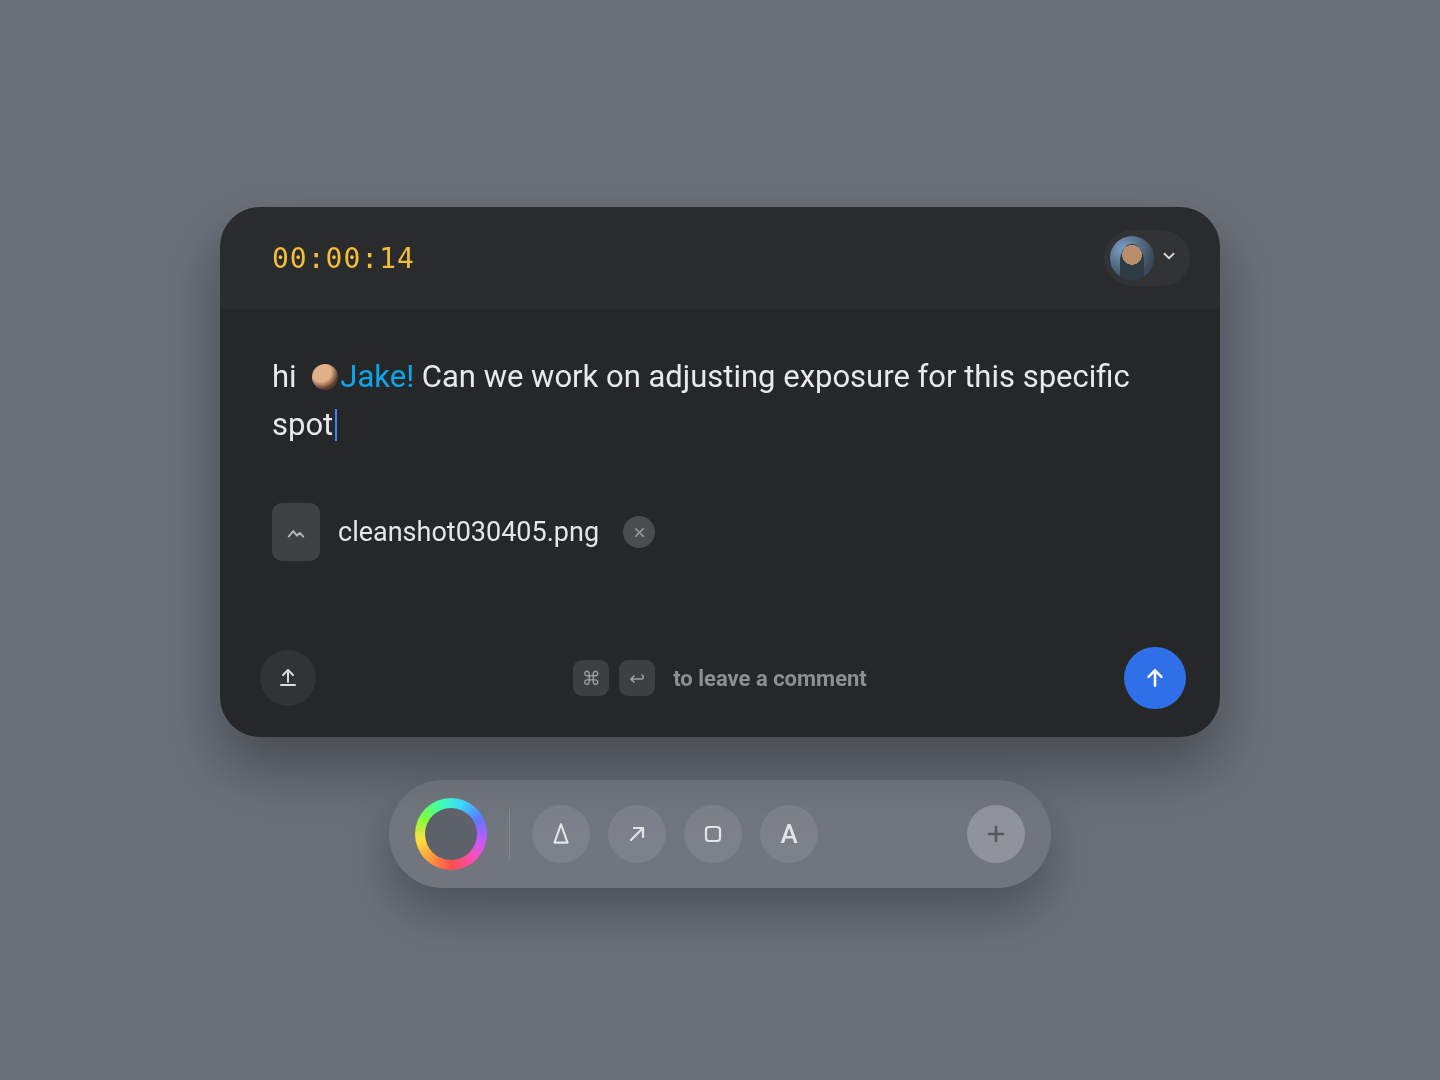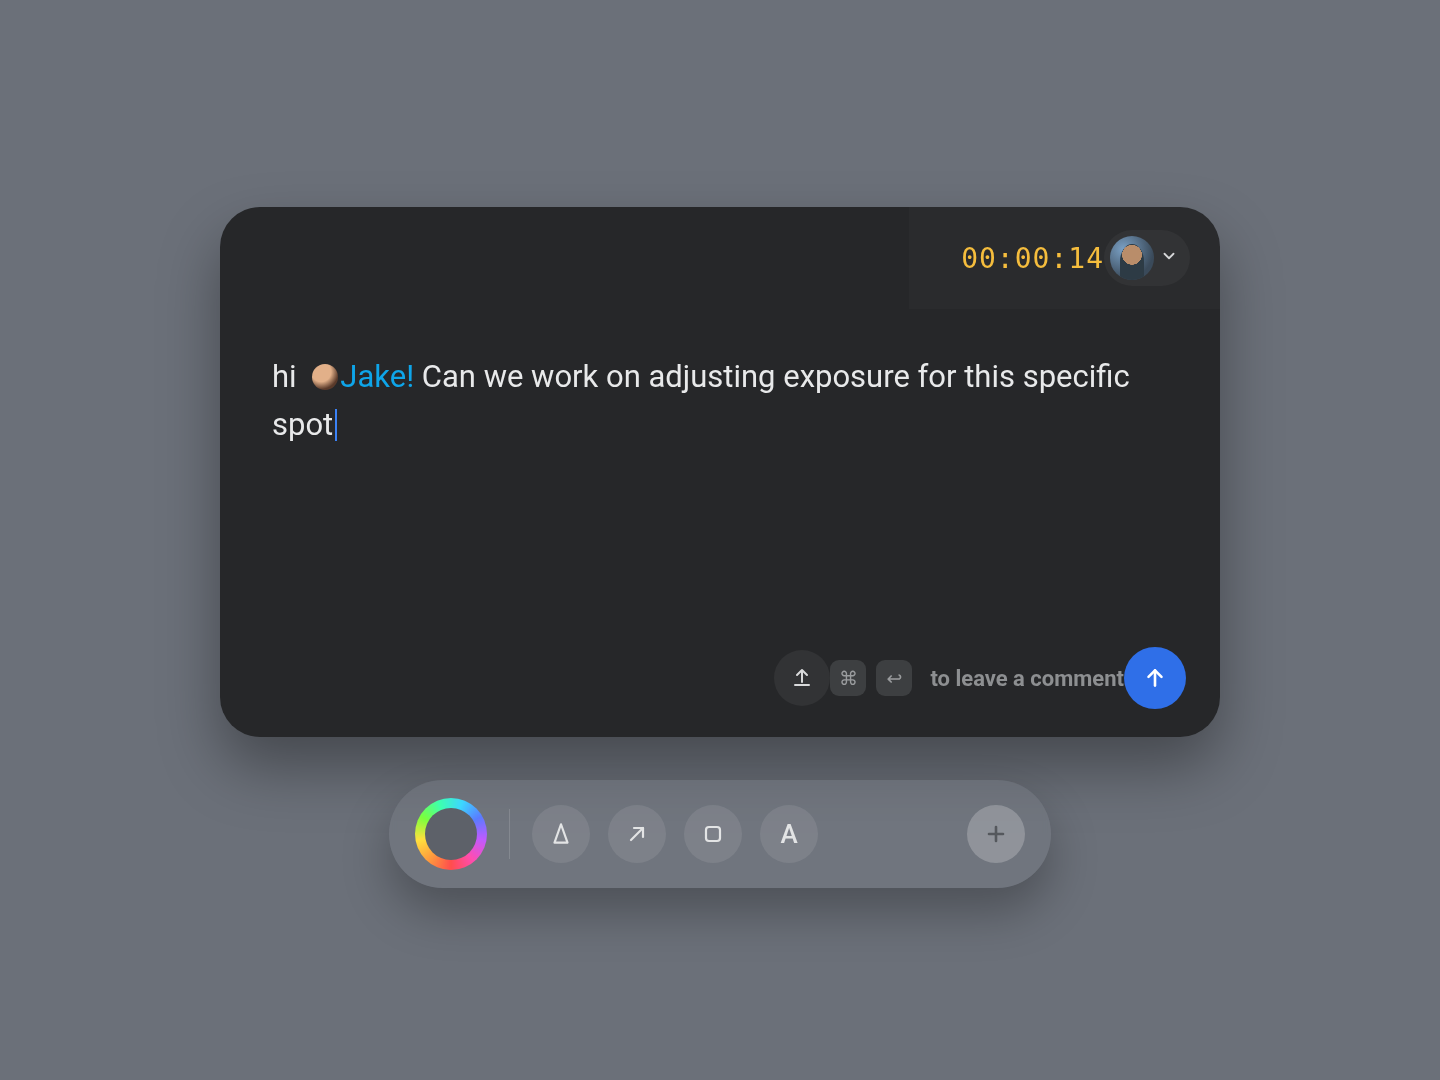--- a/index.html
+++ b/index.html
@@ -17,21 +17,20 @@
     left: 220px;
     top: 207px;
     width: 1000px;
     height: 530px;
     background: #262729;
     border-radius: 40px;
     box-shadow: 0 30px 60px rgba(0,0,0,.35);
     overflow: hidden;
     display: flex;
     flex-direction: column;
-    align-items: flex-end;
   }
 
   
   .card-header {
     height: 102px;
     background: rgba(255,255,255,0.02);
     display: flex;
     align-items: center;
     justify-content: space-between;
     padding: 0 30px 0 52px;
@@ -200,20 +199,35 @@
       </span>
     </div>
   </div>
 
   <div class="card-body">
     <span class="comment-text">
       <span class="hi">hi</span>
       <span class="mention-avatar"></span><span class="mention">Jake!</span><span> Can we work on adjusting exposure for this specific spot</span><span class="caret"></span>
     </span>
 
+    <div class="attachment">
+      <div class="file-thumb">
+        <svg width="22" height="22" viewBox="0 0 24 24" fill="none" stroke-width="2" stroke-linecap="round" stroke-linejoin="round">
+            <path d="M4 17l5-6 4 5 3-3 4 4"></path>
+            <circle cx="9" cy="8" r="0"></circle>
+          </svg>
+      </div>
+      <div class="file-name">cleanshot030405.png</div>
+      <div class="remove-chip">
+        <svg width="15" height="15" viewBox="0 0 24 24" fill="none" stroke-width="2.6" stroke-linecap="round">
+            <line x1="6" y1="6" x2="18" y2="18"></line>
+            <line x1="18" y1="6" x2="6" y2="18"></line>
+          </svg>
+      </div>
+    </div>
   </div>
 
   <div class="card-footer">
     <div class="round-btn">
       <svg width="24" height="24" viewBox="0 0 24 24" fill="none" stroke-width="2" stroke-linecap="round" stroke-linejoin="round">
         <path d="M12 16V5"></path>
           <path d="M7 9l5-5 5 5"></path>
           <path d="M5 19h14"></path>
       </svg>
     </div>

